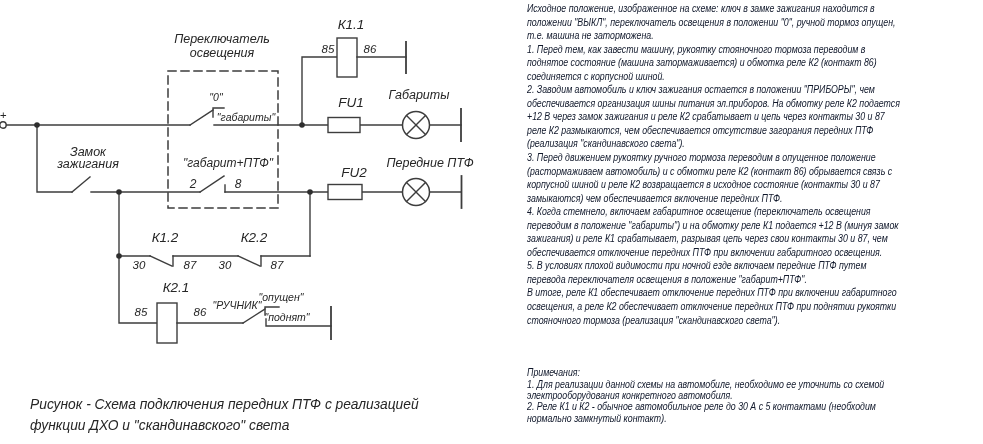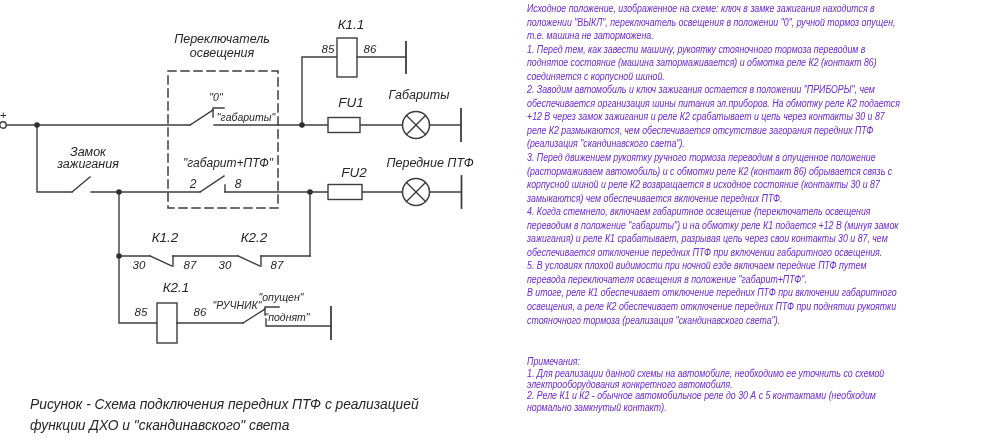--- a/index.html
+++ b/index.html
@@ -28,23 +28,23 @@
   .t12{font-size:12px;}
   .t12b{font-size:12.5px;}
   .t13{font-size:13.5px;}
   
   #caption{
     position:absolute;left:30px;top:393px;width:480px;
     font-style:italic;font-size:15px;line-height:21px;color:#262626;
     transform:scaleX(0.92);transform-origin:0 0;white-space:nowrap;
   }
   
-  #desc{position:absolute;left:527px;top:2px;width:456px;color:#6d28d9;}
+  #desc{position:absolute;left:527px;top:2px;width:456px;color:#0f172a;}
   #desc-main{line-height:13.55px;}
-  #desc-notes{line-height:11.4px;margin-top:29px;}
+  #desc-notes{line-height:11.4px;margin-top:40px;}
   .tline{
     font-style:italic;font-size:10px;white-space:nowrap;
     transform:scaleX(0.88);transform-origin:0 50%;
   }
 </style>
 </head>
 <body>
 
 <svg id="schem" width="530" height="444" viewBox="0 0 530 444">
 

